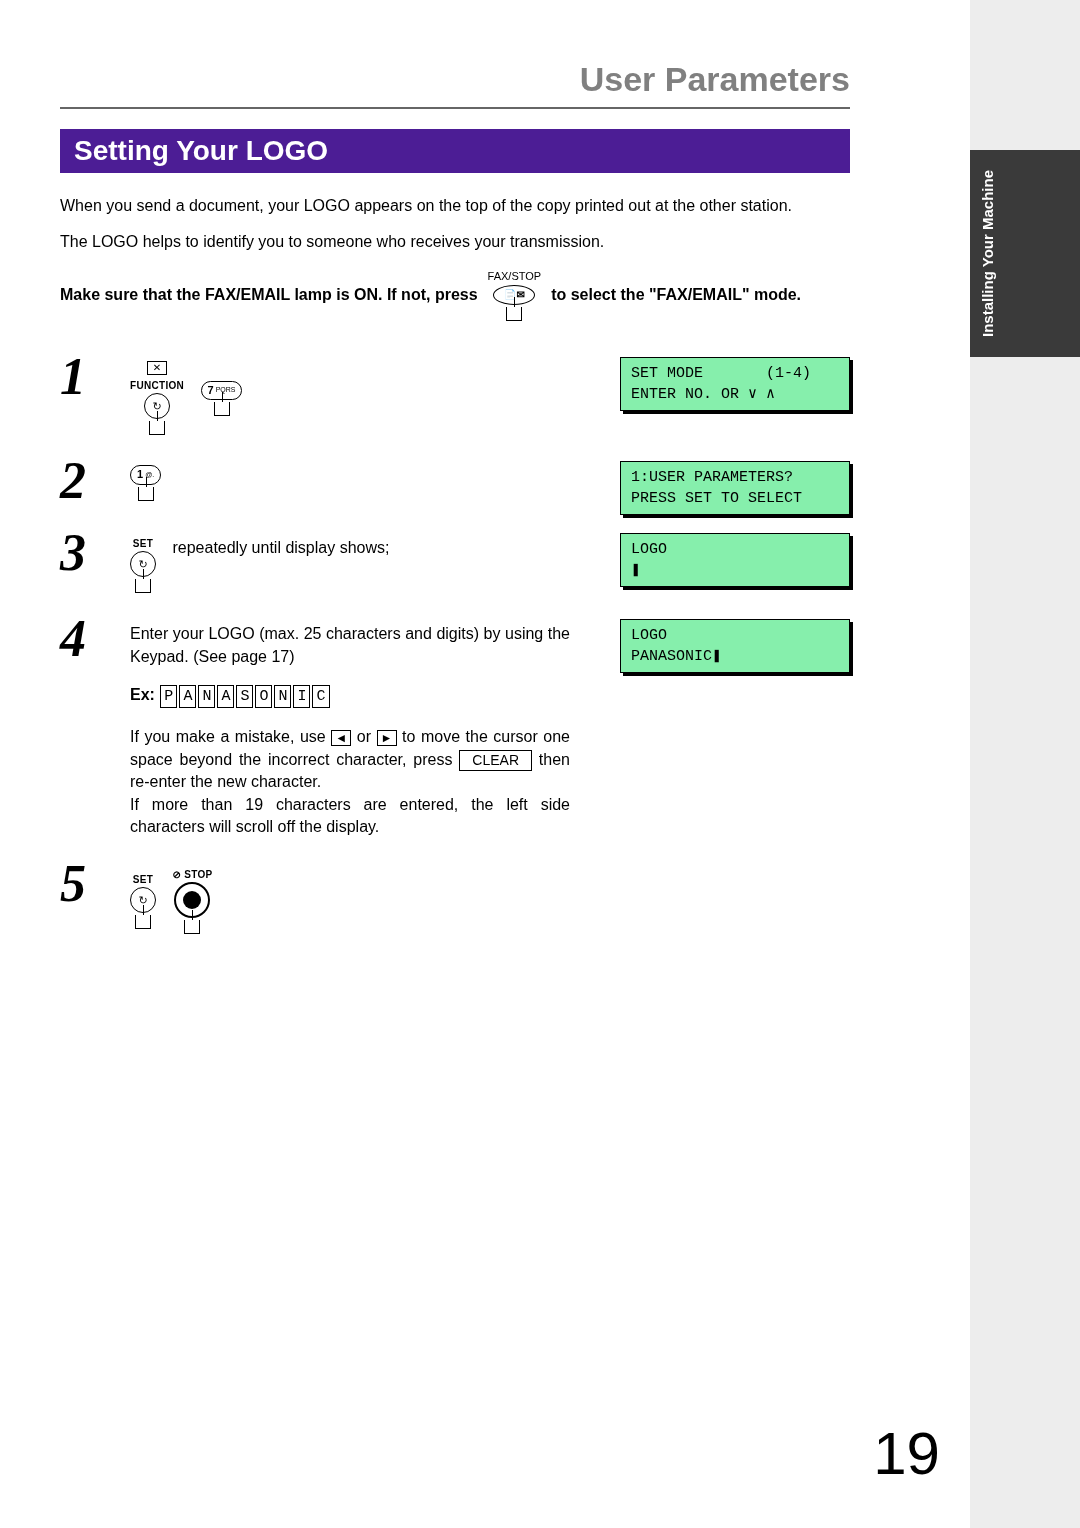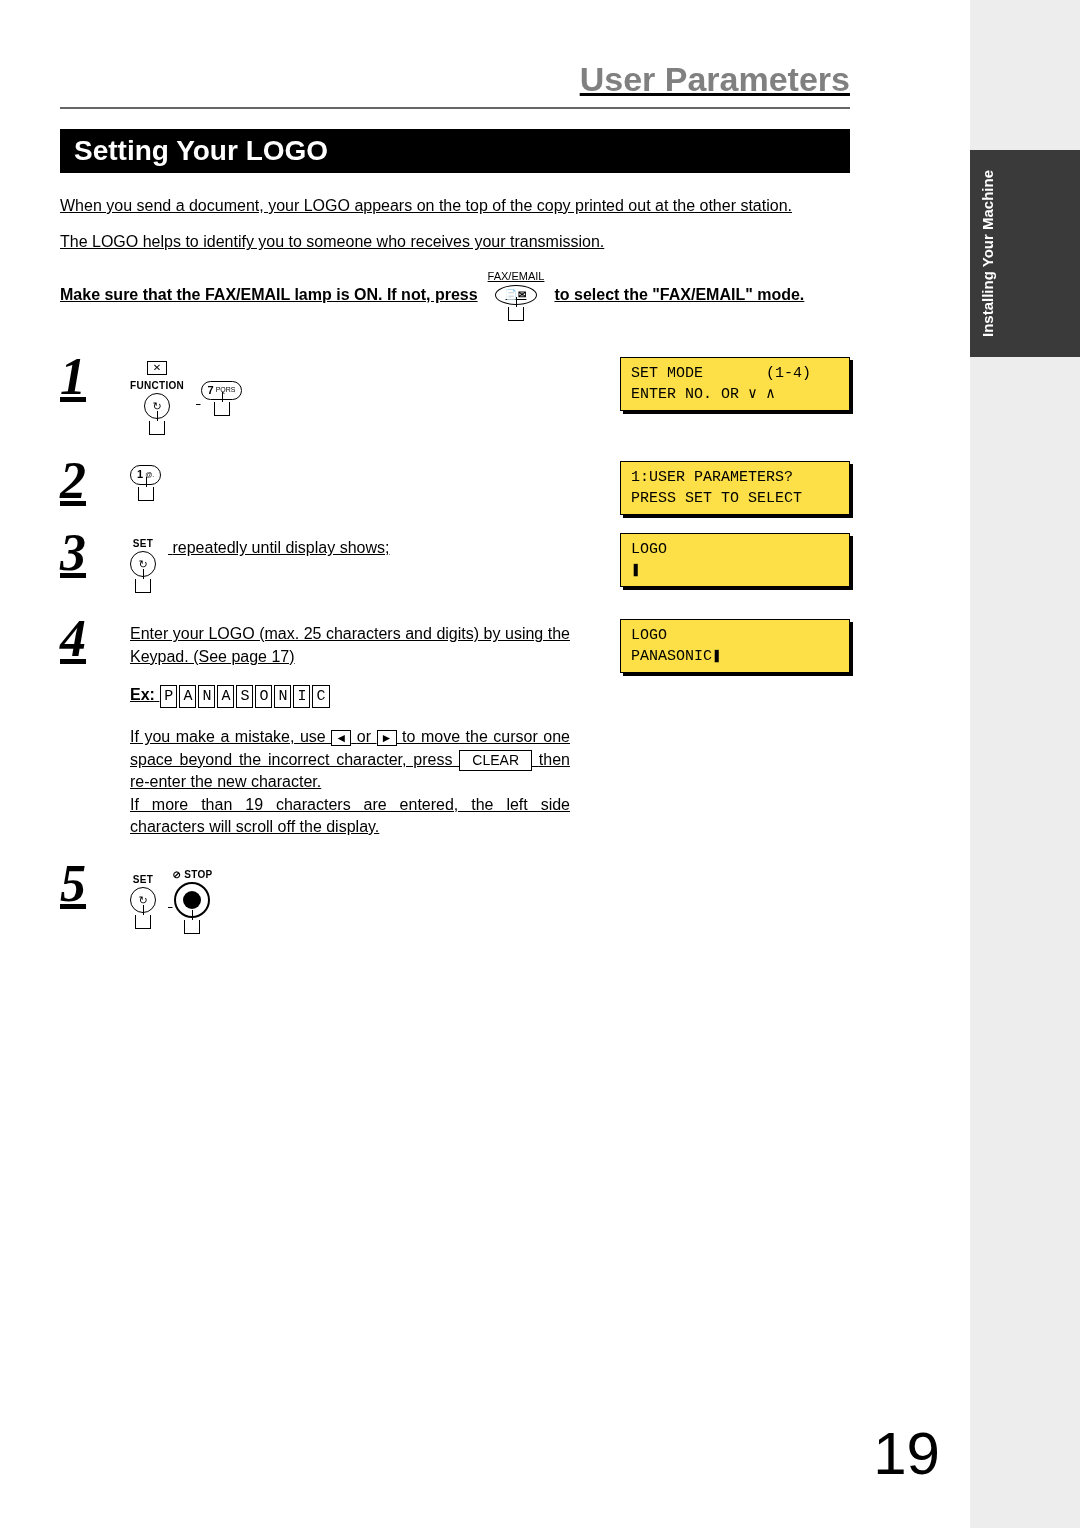--- a/index.html
+++ b/index.html
@@ -7,34 +7,33 @@
       width: 1080px;
       height: 1528px;
       background: #fff;
       font-family: Arial, Helvetica, sans-serif;
       color: #000;
       position: relative;
     }
     .page-wrap {
       padding: 60px 40px 40px 60px;
       position: relative;
-      text-decoration: underline;
     }
     .header-title {
       color: #808080;
       font-size: 34px;
       font-weight: bold;
       text-align: right;
       border-bottom: 2px solid #666;
       padding-bottom: 8px;
       margin-right: 190px;
       margin-bottom: 20px;
     }
     .section-bar {
-      background: #000000;
+      background: #4c1d95;
       color: #fff;
       font-size: 28px;
       font-weight: bold;
       padding: 6px 14px;
       margin-right: 190px;
       margin-bottom: 22px;
     }
     .intro-text {
       font-size: 16px;
       margin-right: 190px;
@@ -95,21 +94,21 @@
     .lcd-wrap { position: absolute; right: 0; }
     .lcd {
       border: 1.5px solid #000;
       box-shadow: 3px 3px 0 #000;
       font-family: 'Courier New', monospace;
       font-size: 15px;
       padding: 5px 10px;
       width: 230px;
       white-space: pre;
       line-height: 1.4;
-      background:#fde047;
+      background:#86efac;
     }
     .example-box {
       display:inline-block; border:1px solid #000; padding:0 3px;
       font-family: 'Courier New', monospace; font-size:15px; margin:0 1px;
     }
     .clear-box {
       display:inline-block; border:1px solid #000; padding:0 12px;
       font-size:14px;
     }
     .arrow-box {
@@ -155,21 +154,21 @@
   <div class="header-title">User Parameters</div>
 
   <div class="section-bar">Setting Your LOGO</div>
 
   <p class="intro-text">When you send a document, your LOGO appears on the top of the copy printed out at the other station.</p>
   <p class="intro-text">The LOGO helps to identify you to someone who receives your transmission.</p>
 
   <div class="mode-line">
     <span>Make sure that the FAX/EMAIL lamp is ON.  If not, press</span>
     <span class="fax-email-icon-wrap">
-      <span class="fax-email-label">FAX/EMAIL</span>
+      <span class="fax-email-label">FAX/STOP</span>
       <span class="oval-btn">📄✉</span>
       <span class="press-stub"></span>
     </span>
     <span>to select the "FAX/EMAIL" mode.</span>
   </div>
 
   <div class="steps">
 
     <div class="step-row">
       <div class="step-num">1</div>

